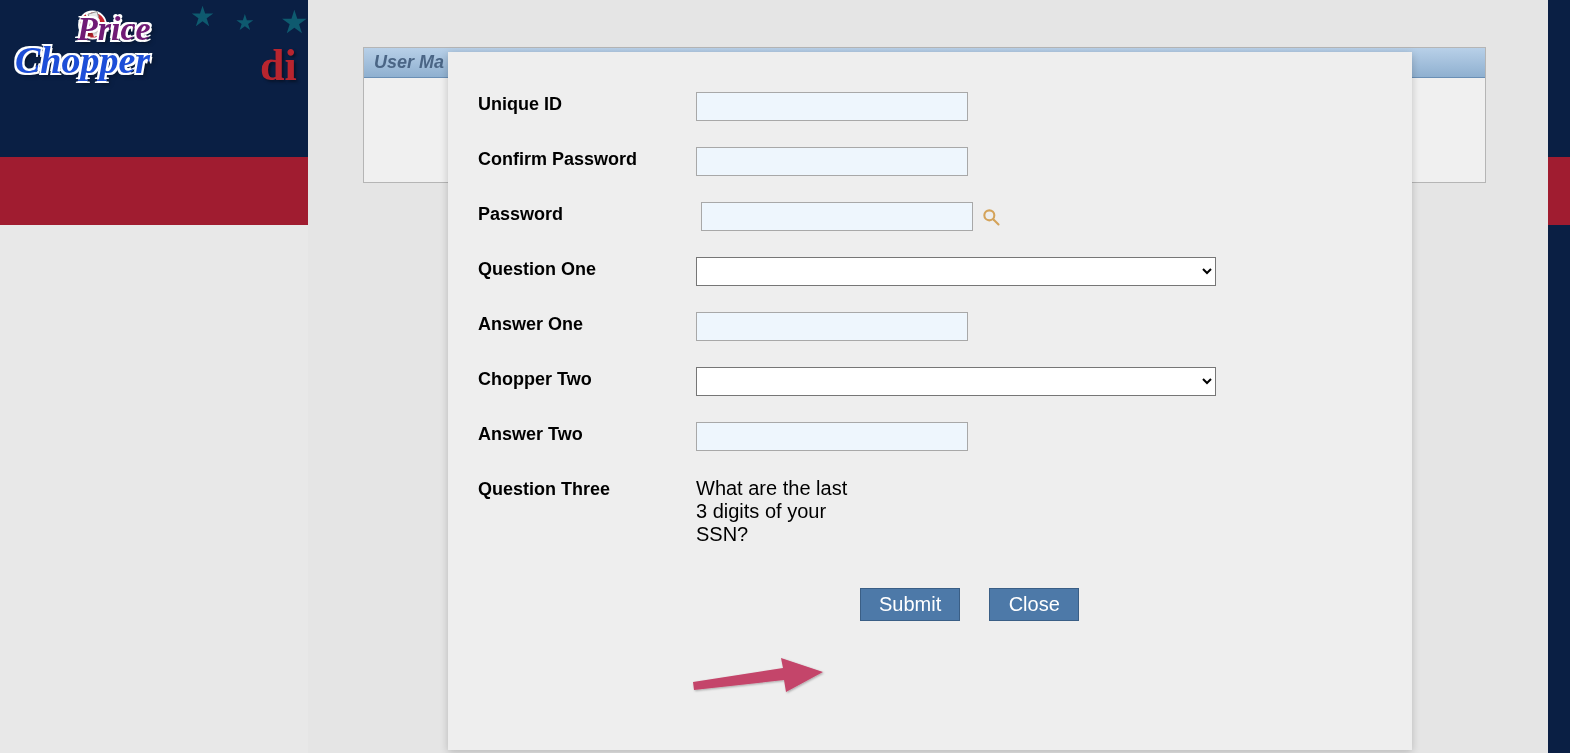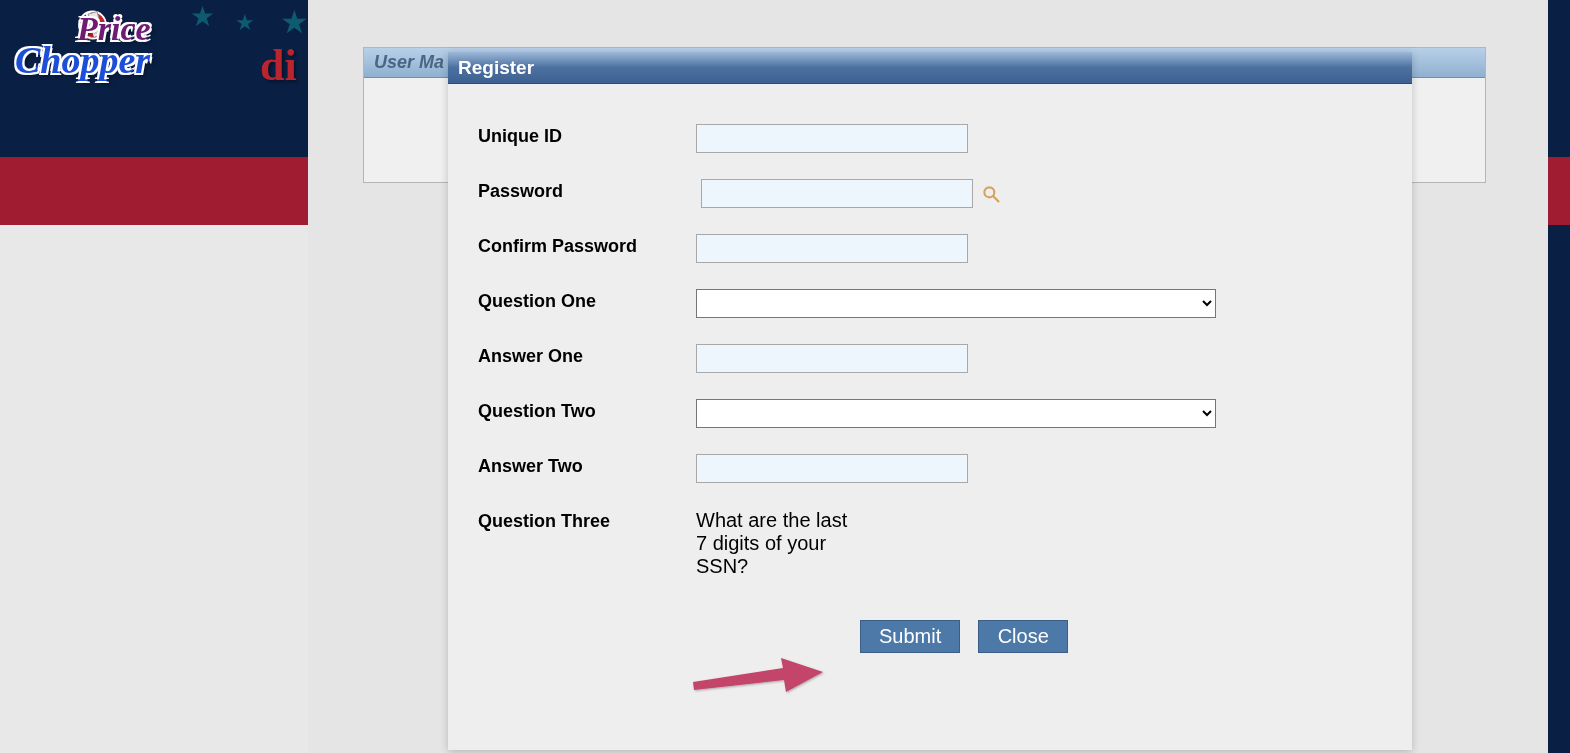--- a/index.html
+++ b/index.html
@@ -204,21 +204,21 @@
     
     .static-text {
       font-size: 20px;
       color: #000;
       line-height: 1.15;
       max-width: 160px;
     }
     
     .button-row {
       display: flex;
-      gap: 18px;
+      gap: 29px;
       margin-left: 382px;
       margin-top: 42px;
       align-items: center;
       position: relative;
     }
     
     .btn {
       background: #4d79a8;
       color: #fff;
       border: 1px solid #3a5e85;
@@ -282,84 +282,83 @@
 <div class="light-panel"></div>
 
 <div class="user-panel">
   <div class="user-panel-header">User Ma</div>
 </div>
 
 <div class="right-edge"></div>
 <div class="right-red"></div>
 
 <div class="modal">
-  <div class="modal-header">Register</div>
   <div class="modal-body">
 
     <div class="form-row">
       <div class="form-label">Unique ID</div>
       <div class="form-control-area">
         <input type="text" class="text-input" value="" style="">
+      </div>
+    </div>
+
+    <div class="form-row">
+      <div class="form-label">Confirm Password</div>
+      <div class="form-control-area">
+        <input type="password" class="text-input" value="" style="">
       </div>
     </div>
 
     <div class="form-row">
       <div class="form-label">Password</div>
       <div class="form-control-area password-row">
         <input type="password" class="text-input password-input-shifted" value="" style="">
         <svg class="magnify-icon" viewBox="0 0 24 24">
           <circle cx="10" cy="10" r="6" fill="none" stroke="#d4a35a" stroke-width="2.5"></circle>
           <line x1="15" y1="15" x2="21" y2="21" stroke="#d4a35a" stroke-width="2.5" stroke-linecap="round"></line>
         </svg>
       </div>
     </div>
 
     <div class="form-row">
-      <div class="form-label">Confirm Password</div>
-      <div class="form-control-area">
-        <input type="password" class="text-input" value="" style="">
-      </div>
-    </div>
-
-    <div class="form-row">
       <div class="form-label">Question One</div>
       <div class="form-control-area">
         <select class="select-input">
           <option></option>
         </select>
       </div>
     </div>
 
     <div class="form-row">
       <div class="form-label">Answer One</div>
       <div class="form-control-area">
         <input type="text" class="text-input" value="" style="">
       </div>
     </div>
 
     <div class="form-row">
-      <div class="form-label">Question Two</div>
+      <div class="form-label">Chopper Two</div>
       <div class="form-control-area">
         <select class="select-input">
           <option></option>
         </select>
       </div>
     </div>
 
     <div class="form-row">
       <div class="form-label">Answer Two</div>
       <div class="form-control-area">
         <input type="text" class="text-input" value="" style="">
       </div>
     </div>
 
     <div class="form-row">
       <div class="form-label">Question Three</div>
       <div class="form-control-area">
-        <div class="static-text">What are the last 7 digits of your SSN?</div>
+        <div class="static-text">What are the last 3 digits of your SSN?</div>
       </div>
     </div>
 
 
     <div class="button-row">
       <button class="btn">Submit</button>
       <button class="btn">Close</button>
     </div>
 
   </div>

